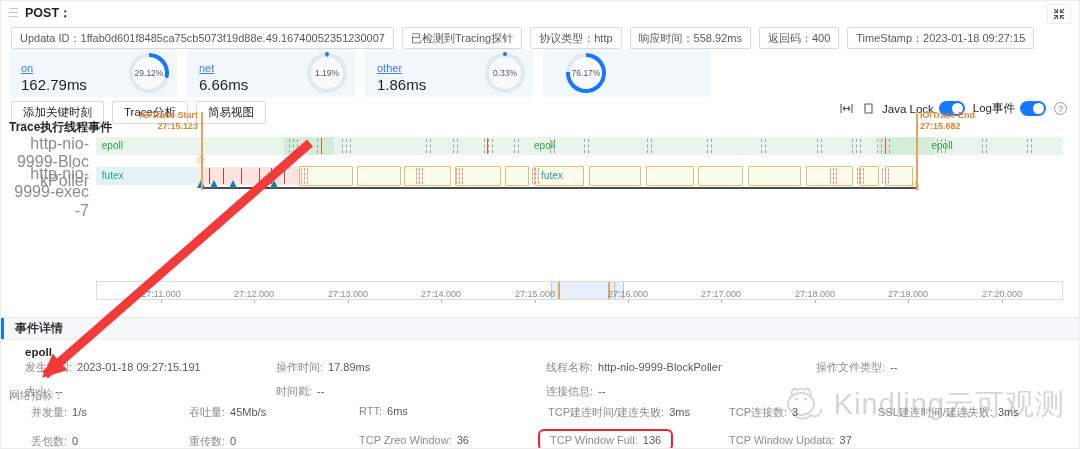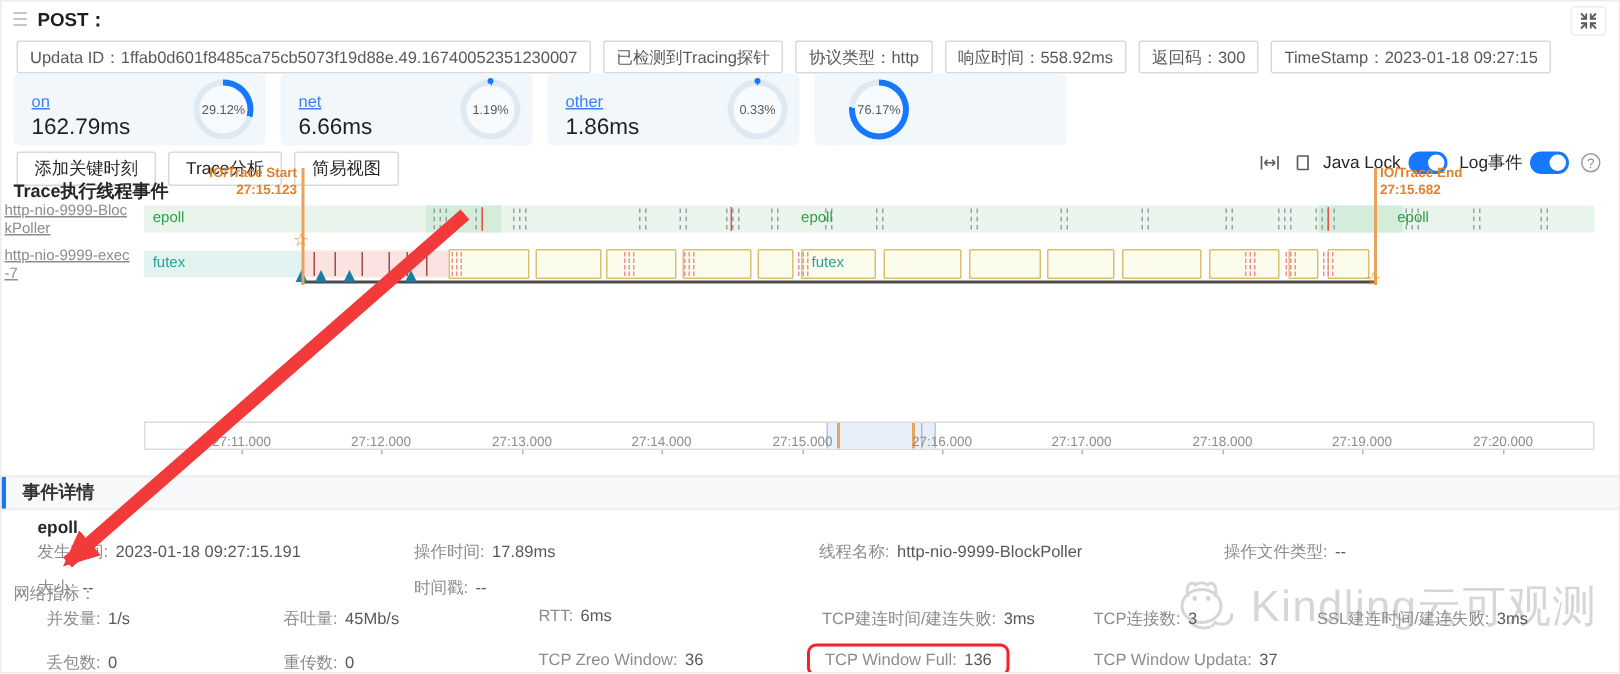--- a/index.html
+++ b/index.html
@@ -33,21 +33,21 @@
   .tl-btn { border:1px solid #d9d9d9; background:#fff; border-radius:2px; font-size:11.5px; color:#262626; padding:3px 11px; margin-right:8px; cursor:pointer; font-family:inherit; }
   .toolbar-right { position:absolute; top:100px; right:12px; display:flex; align-items:center; gap:8px; font-size:11.5px; color:#262626; }
   .mini-icon { width:13px; height:13px; display:inline-flex; cursor:pointer; }
   .switch { width:26px; height:15px; border-radius:8px; background:#1677ff; position:relative; display:inline-block; cursor:pointer; }
   .switch::after { content:""; position:absolute; right:2px; top:2px; width:11px; height:11px; background:#fff; border-radius:50%; }
   .help-icon { width:13px; height:13px; border:1px solid #9b9b9b; border-radius:50%; color:#8c8c8c; font-size:9px; display:inline-flex; align-items:center; justify-content:center; cursor:pointer; }
 
   
   .timeline { position:absolute; top:108px; left:0; width:1080px; height:208px; }
   .section-label { position:absolute; left:8px; top:10px; font-size:12px; font-weight:bold; color:#262626; }
-  .thread-label { position:absolute; width:86px; text-align:left; font-size:10px; color:#8c8c8c; line-height:1.15;text-decoration:underline; }
+  .thread-label { position:absolute; width:86px; text-align:right; font-size:16px; color:#8c8c8c; line-height:1.15; }
   .chart { position:absolute; left:95px; top:0; width:967px; height:208px; }
   .row-epoll { position:absolute; left:0; right:0; top:28px; height:18px; background:#e9f5ec; cursor:pointer; }
   .dark-seg { position:absolute; top:0; height:100%; background:#d4ecda; }
   .epoll-label { position:absolute; top:3px; font-size:10px; color:#2e9e44; }
   .tickline { position:absolute; top:2px; height:14px; width:0; border-left:1px dashed #9aa0a6; }
   .redline { position:absolute; top:1px; height:16px; width:1px; background:#e5534b; }
   .row-futex { position:absolute; left:0; right:0; top:58px; height:18px; }
   .futex-cyan { position:absolute; top:0; height:100%; background:#e2f3f1; }
   .futex-label { position:absolute; top:3px; font-size:10px; color:#2aa198; }
   .futex-pink { position:absolute; top:0; height:100%; background:#fbe3e2; }
@@ -100,21 +100,21 @@
         <path d="M1 1l3.5 3.5M11 1L7.5 4.5M1 11l3.5-3.5M11 11 7.5 7.5"></path>
       </svg>
     </span>
   </div>
 
   <div class="chips" id="chips">
       <span class="chip">Updata ID：1ffab0d601f8485ca75cb5073f19d88e.49.16740052351230007</span>
       <span class="chip">已检测到Tracing探针</span>
       <span class="chip">协议类型：http</span>
       <span class="chip">响应时间：558.92ms</span>
-      <span class="chip">返回码：300</span>
+      <span class="chip">返回码：400</span>
       <span class="chip">TimeStamp：2023-01-18 09:27:15</span>
     </div>
 
   <div class="cards" id="cards">
       <div class="card">
         <div class="card-left">
           <a class="card-label">on</a>
           <div class="card-value">162.79ms</div>
         </div>
         <div class="donut" style="background: conic-gradient(rgb(22, 119, 255) 29.12%, rgb(223, 233, 242) 0deg);">
@@ -340,20 +340,21 @@
       <span>事件详情</span>
     </div>
     <div class="event-name">epoll</div>
     <div class="fields-grid" id="fieldsGrid">
         <div class="fld"><span class="lbl">发生时间:</span><span class="val">2023-01-18 09:27:15.191</span></div>
         <div class="fld"><span class="lbl">操作时间:</span><span class="val">17.89ms</span></div>
         <div class="fld"><span class="lbl">线程名称:</span><span class="val">http-nio-9999-BlockPoller</span></div>
         <div class="fld"><span class="lbl">操作文件类型:</span><span class="val">--</span></div>
         <div class="fld"><span class="lbl">大小:</span><span class="val">--</span></div>
         <div class="fld"><span class="lbl">时间戳:</span><span class="val">--</span></div>
+        <div class="fld"><span class="lbl">连接信息:</span><span class="val">--</span></div>
         <div class="fld"></div>
       </div>
     <div class="net-title">网络指标：</div>
     <div class="net-grid" id="netGrid">
         <div class="fld"><span class="lbl">并发量:</span><span class="val">1/s</span></div>
         <div class="fld"><span class="lbl">吞吐量:</span><span class="val">45Mb/s</span></div>
         <div class="fld"><span class="lbl">RTT:</span><span class="val">6ms</span></div>
         <div class="fld"><span class="lbl">TCP建连时间/建连失败:</span><span class="val">3ms</span></div>
         <div class="fld"><span class="lbl">TCP连接数:</span><span class="val">3</span></div>
         <div class="fld"><span class="lbl">SSL建连时间/建连失败:</span><span class="val">3ms</span></div>

